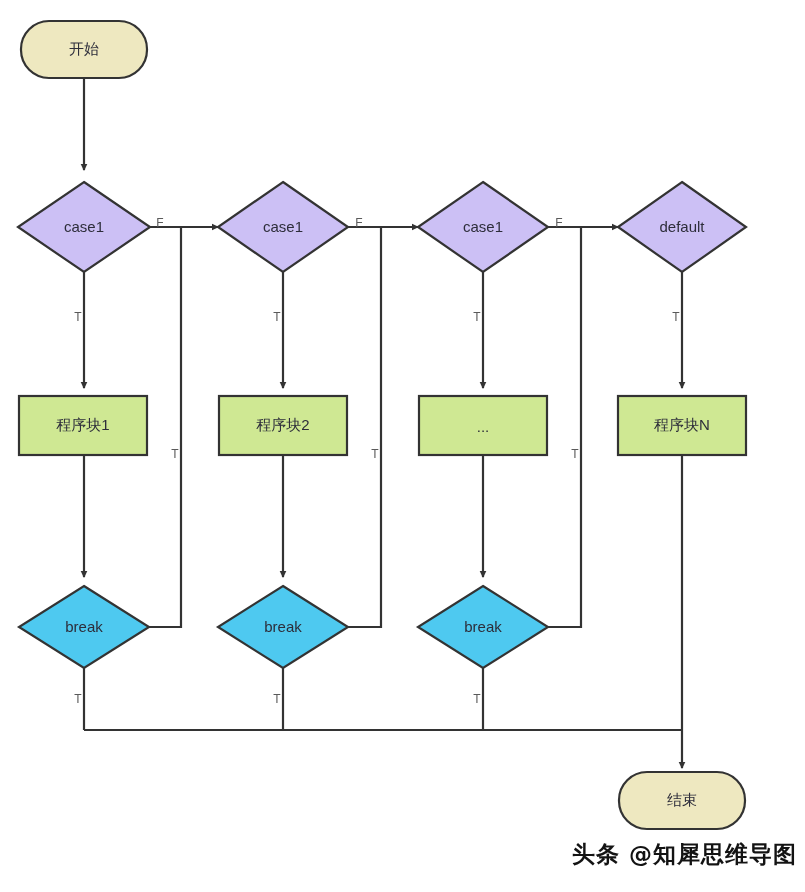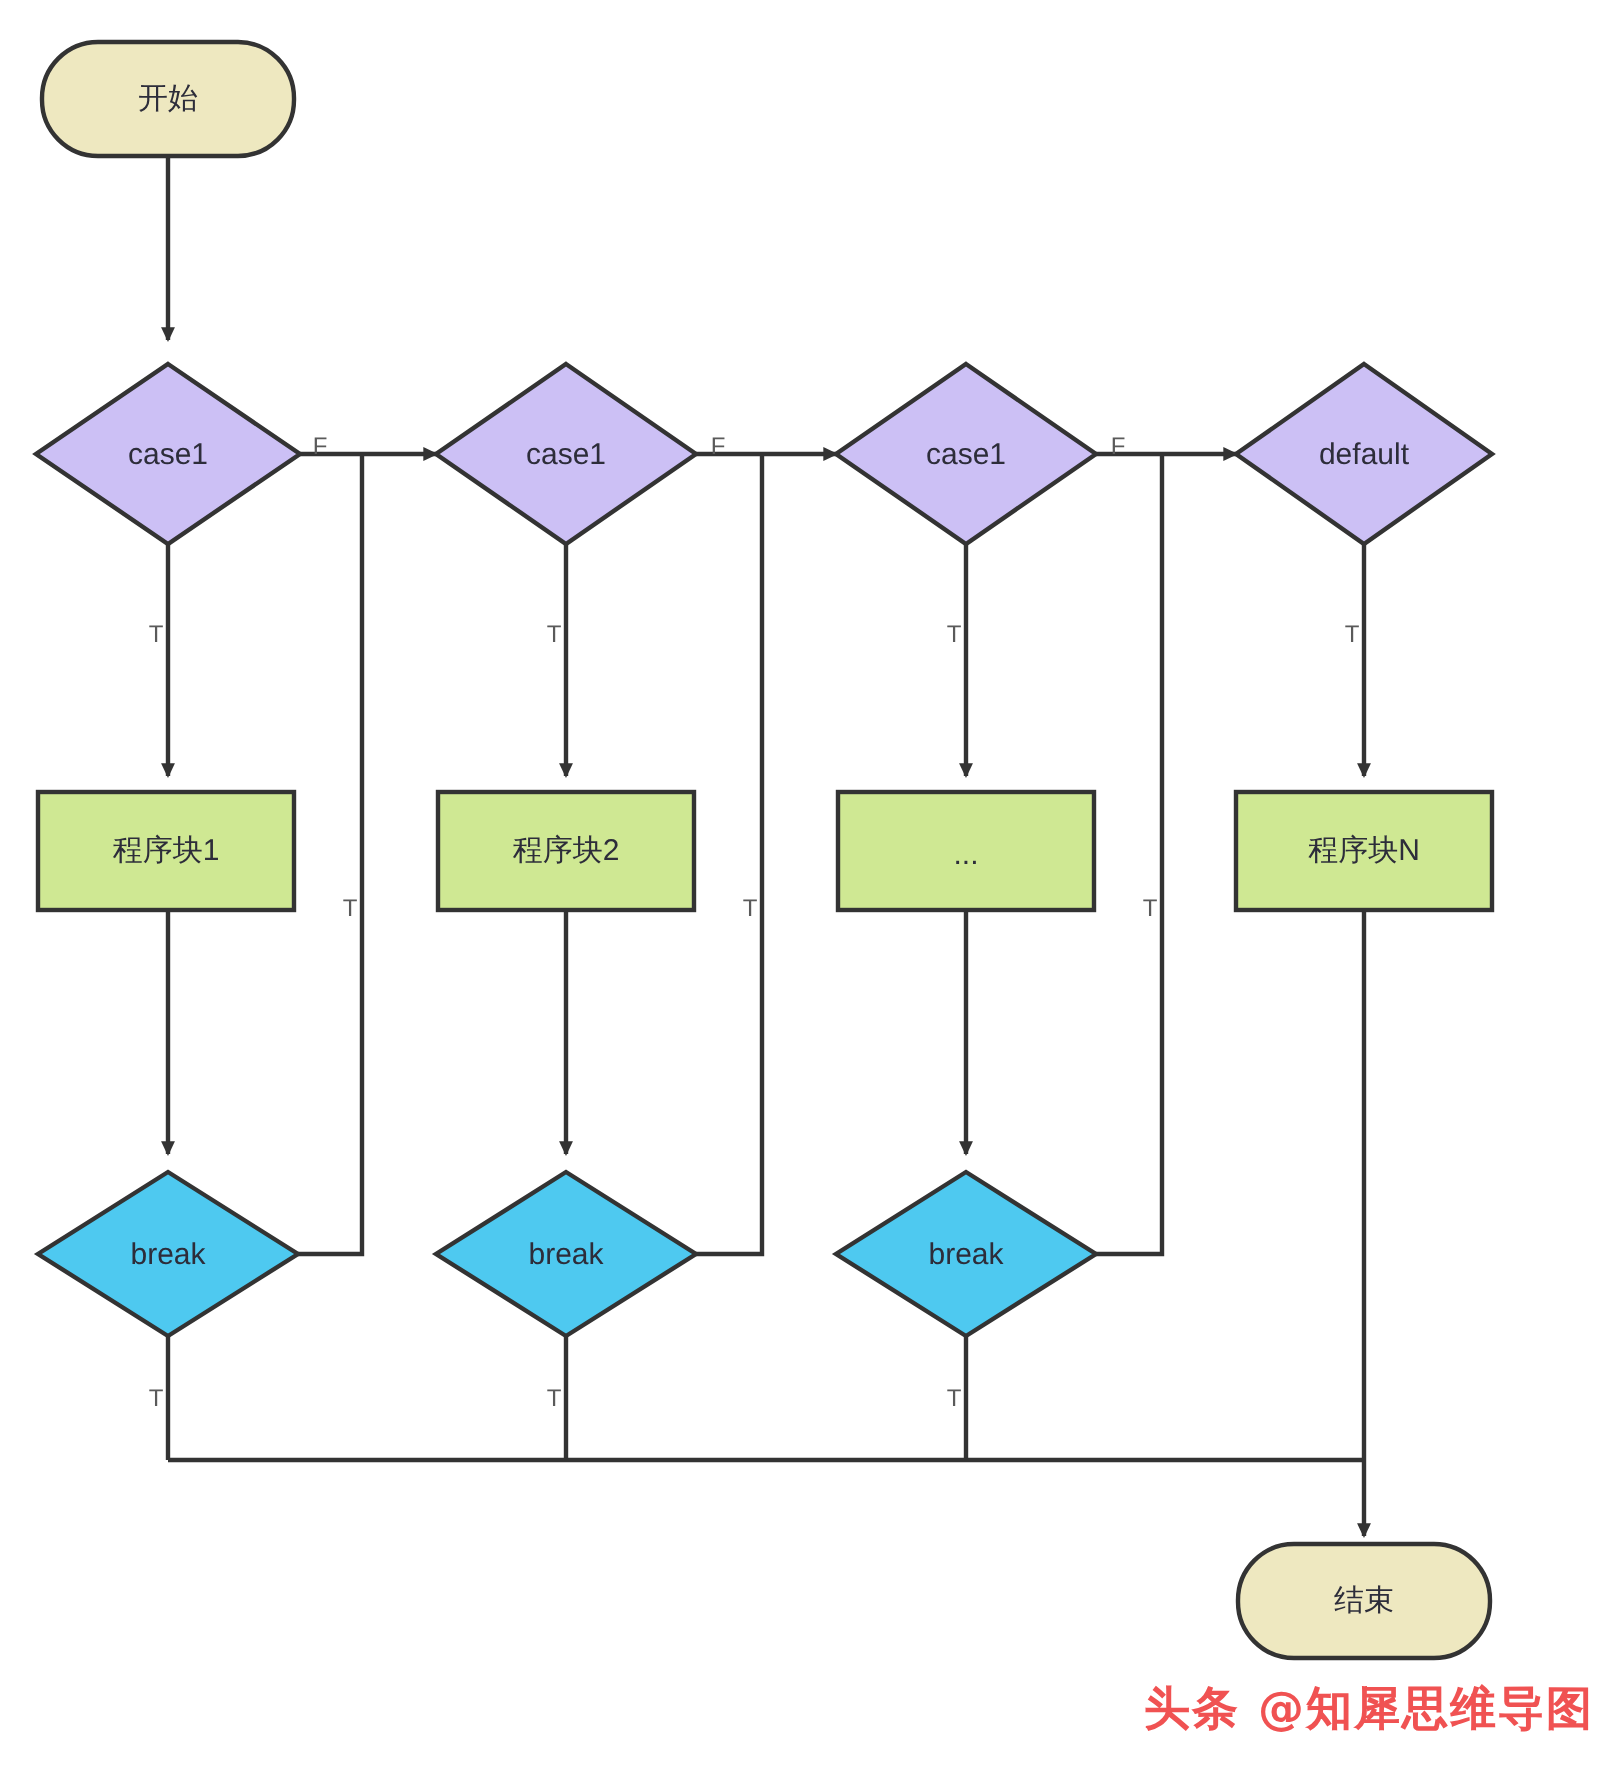--- a/index.html
+++ b/index.html
@@ -50,21 +50,21 @@
     stroke-linejoin: miter;
     stroke-linecap: butt;
   }
   .watermark {
     position: absolute;
     right: 8px;
     bottom: 22px;
     font-family: "DejaVu Sans", "Liberation Sans", sans-serif;
     font-size: 23px;
     font-weight: 700;
-    color: #ef4444;
+    color: #000000;
     letter-spacing: 1px;
     white-space: nowrap;
     opacity: 0.92;
   }
 </style>
 </head>
 <body>
 
 <div id="canvas-wrap">
 

